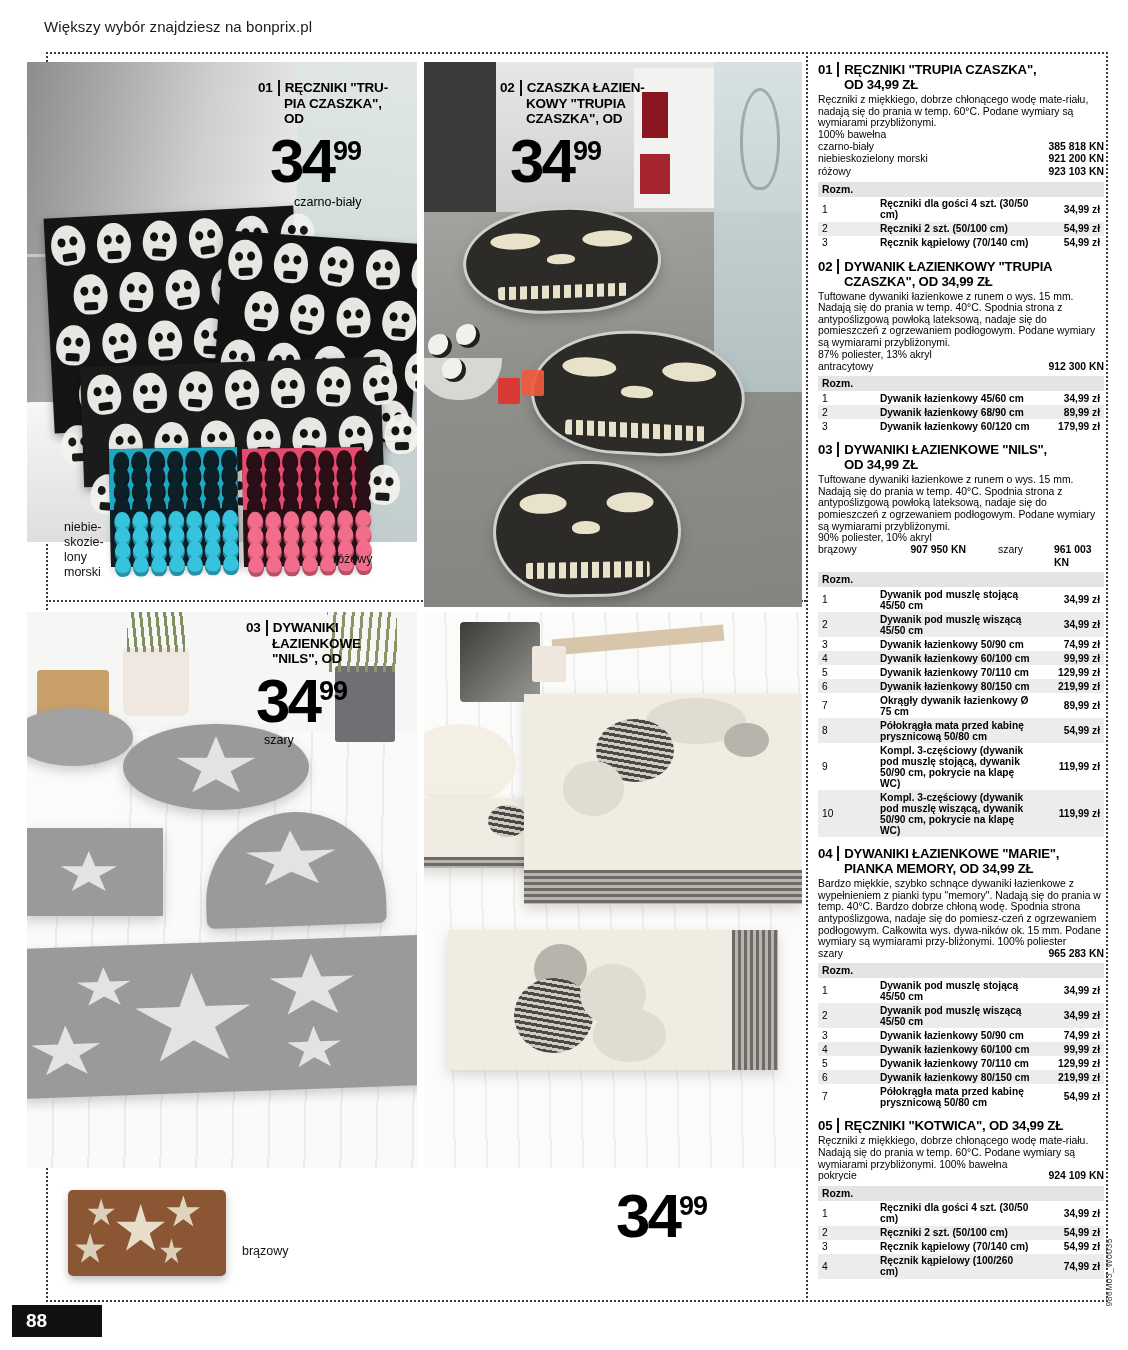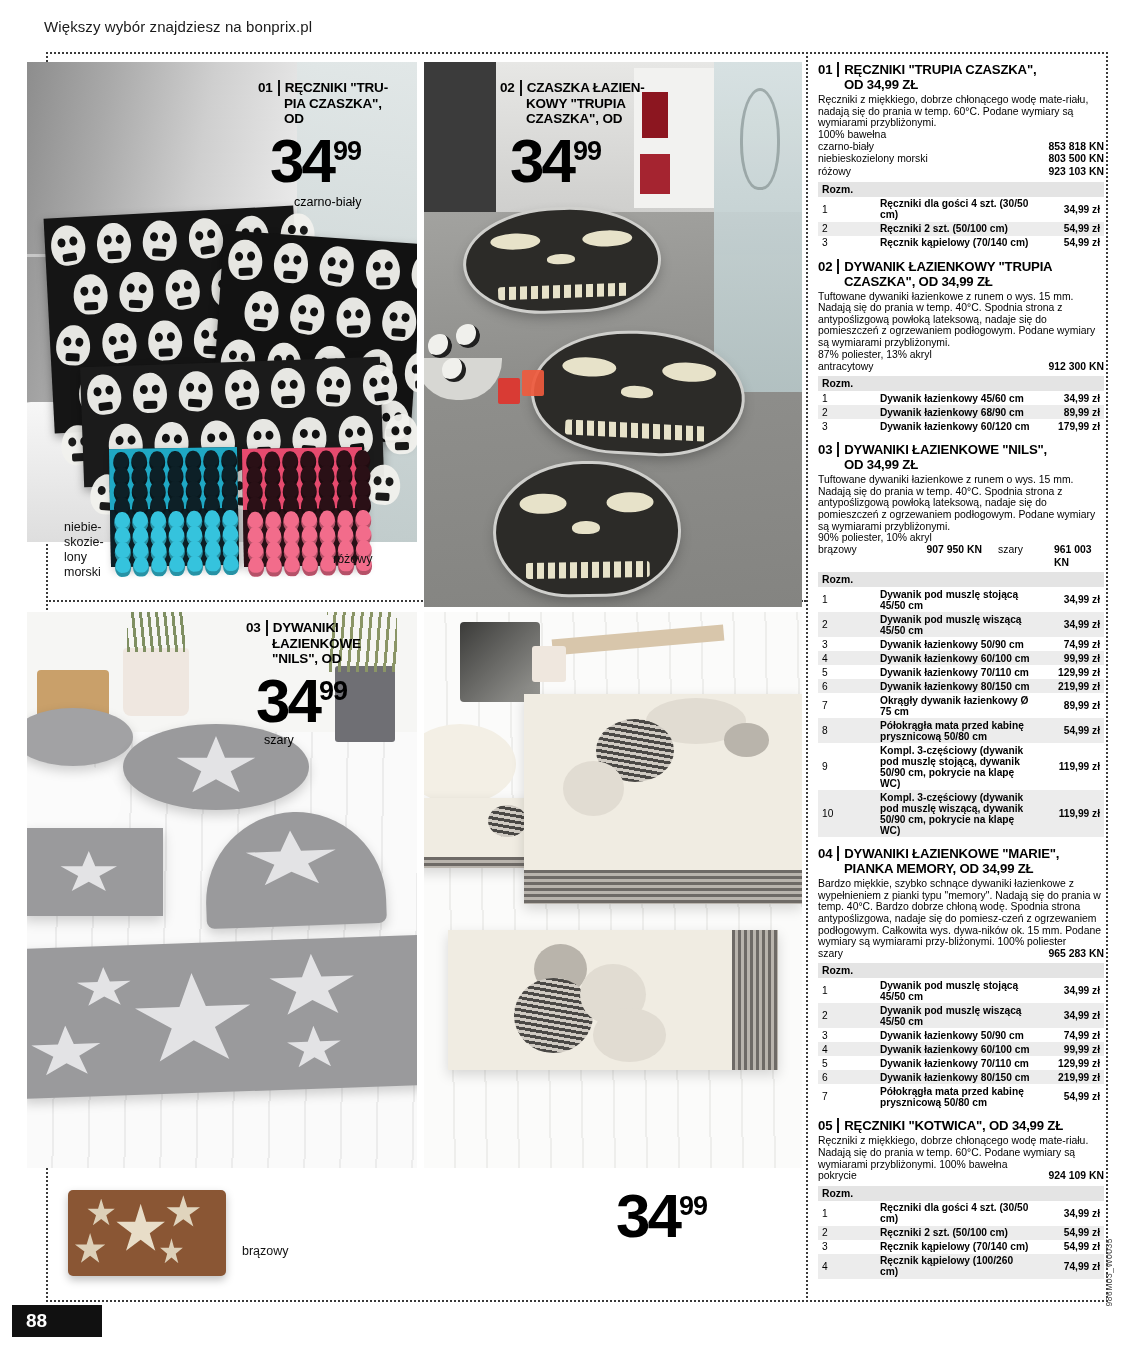--- a/index.html
+++ b/index.html
@@ -175,21 +175,21 @@
   .blk{margin-bottom:9px;}
   .blk h3{
     margin:0 0 2px 0;font-size:13.2px;line-height:15px;font-weight:bold;letter-spacing:-.2px;
   }
   .blk h3 .n{display:inline-block;padding-right:5px;margin-right:5px;border-right:2px solid #111;}
   .blk h3 .l2{display:block;padding-left:26px;}
   .desc{font-size:10.4px;line-height:11.6px;margin:1px 0 0 0;}
   .matter{font-size:10.4px;line-height:12px;}
   .colorrow{display:flex;justify-content:space-between;font-size:10.4px;line-height:12.6px;}
   .colorrow .kn{font-weight:bold;}
-  .colorrow.two span:nth-child(2){margin-left:auto;margin-right:16px;font-weight:bold;}
+  .colorrow.two span:nth-child(2){margin-left:auto;margin-right:32px;font-weight:bold;}
   .colorrow.two span:nth-child(3){margin-right:auto;}
   table.sz{width:100%;border-collapse:collapse;margin-top:3px;font-size:10.2px;}
   table.sz th{
     background:#e4e4e4;text-align:left;font-weight:bold;font-size:10.4px;padding:2px 4px;
   }
   table.sz td{padding:1.5px 4px;vertical-align:middle;}
   table.sz tr.alt td{background:#ececec;}
   table.sz td.no{width:26px;}
   table.sz td.pr{text-align:right;font-weight:bold;white-space:nowrap;width:62px;}
   table.sz td.nm{padding-left:28px;font-weight:bold;}
@@ -711,25 +711,25 @@
     </div>
   </div>
 
   <div class="rail" id="rail">
       <div class="blk">
         <h3><span class="n">01</span><span>RĘCZNIKI "TRUPIA CZASZKA",</span><span class="l2">OD 34,99 ZŁ</span></h3>
         <p class="desc">Ręczniki z miękkiego, dobrze chłonącego wodę mate-riału, nadają się do prania w temp. 60°C. Podane wymiary są wymiarami przybliżonymi.</p>
         <div class="matter">100% bawełna</div>
         <div class="colorrow">
           <span>czarno-biały</span>
-          <span class="kn">853 818 KN</span>
+          <span class="kn">385 818 KN</span>
         </div>
         <div class="colorrow">
           <span>niebieskozielony  morski</span>
-          <span class="kn">803 500 KN</span>
+          <span class="kn">921 200 KN</span>
         </div>
         <div class="colorrow">
           <span>różowy</span>
           <span class="kn">923 103 KN</span>
         </div>
         <table class="sz">
           <thead>
             <tr>
               <th colspan="3">Rozm.</th>
             </tr>

